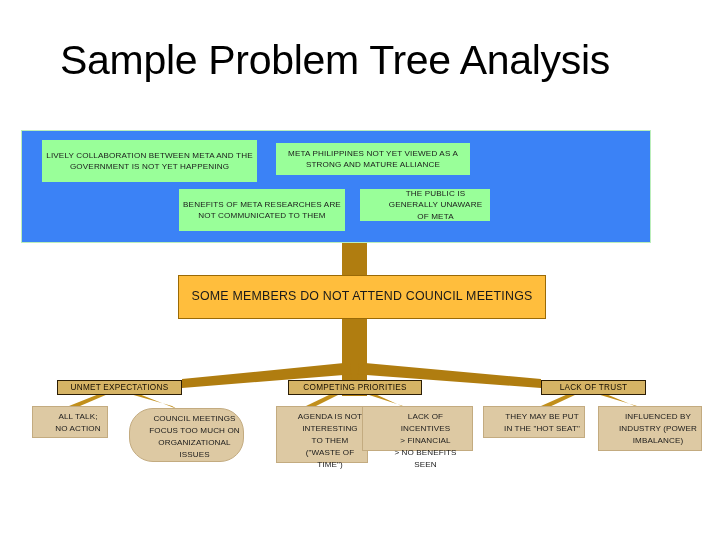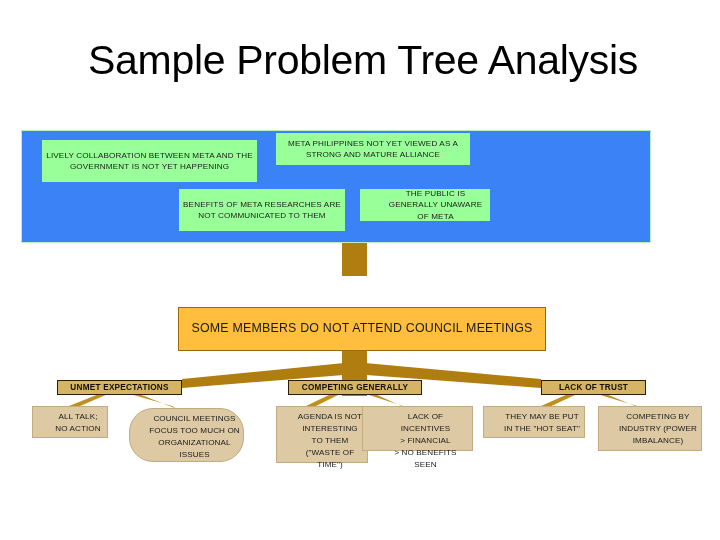--- a/index.html
+++ b/index.html
@@ -29,21 +29,20 @@
     left: 60px;
     top: 38px;
     width: 620px;
     font-family: "Liberation Sans", sans-serif;
     font-size: 41px;
     font-weight: 400;
     color: #000000;
     letter-spacing: -0.3px;
     white-space: nowrap;
     line-height: 1.1;
-    margin-left: 28px;
   }
 
   
   #effects-panel {
     position: absolute;
     left: 21px;
     top: 130px;
     width: 630px;
     height: 113px;
     background: #3b82f6;
@@ -108,35 +107,34 @@
     display: flex;
     align-items: center;
     justify-content: center;
     text-align: center;
     font-size: 12.4px;
     font-weight: 400;
     color: #1a1a1a;
     line-height: 1.38;
     letter-spacing: 0.2px;
     padding: 0 8px;
-    margin-top: 32px;
   }
 
   
   .category-header {
     position: absolute;
     height: 15px;
     background: #d6b465;
     border: 1.4px solid #2b1d05;
     box-sizing: border-box;
     display: flex;
     align-items: center;
     justify-content: center;
     font-size: 8.2px;
-    font-weight: bold;
+    font-weight: normal;
     color: #140d02;
     letter-spacing: 0.25px;
     white-space: nowrap;
   }
 
   
   .cause-box {
     position: absolute;
     background: #ddc9a3;
     border: 1px solid #c3ab80;
@@ -155,21 +153,21 @@
 </style>
 </head>
 <body>
 
 <div id="slide">
 
   <div id="title">Sample Problem Tree Analysis</div>
 
   <div id="effects-panel">
     <div class="effect-box" style="left:20px; top:9px; width:215px; height:42px;">LIVELY COLLABORATION BETWEEN META AND THE GOVERNMENT IS NOT YET HAPPENING</div>
-    <div class="effect-box" style="left:254px; top:2px; width:194px; height:32px;">META PHILIPPINES NOT YET VIEWED AS A STRONG AND MATURE ALLIANCE</div>
+    <div class="effect-box" style="left:254px; top:12px; width:194px; height:32px;">META PHILIPPINES NOT YET VIEWED AS A STRONG AND MATURE ALLIANCE</div>
     <div class="effect-box" style="left:157px; top:58px; width:166px; height:42px;">BENEFITS OF META RESEARCHES ARE NOT COMMUNICATED TO THEM</div>
     <div class="effect-box" style="left:338px; top:58px; width:130px; height:32px;padding-left:24px;">THE PUBLIC IS GENERALLY UNAWARE OF META</div>
   </div>
 
   <div class="trunk" id="trunk-upper"></div>
   <div class="trunk" id="trunk-lower"></div>
 
   <svg id="branch-svg" viewBox="0 0 720 540" xmlns="http://www.w3.org/2000/svg">
 
     <polygon points="344,363 356,374 182,388 182,379" fill="#b07d10"></polygon>
@@ -184,28 +182,28 @@
     <polygon points="331,394 340,394 310,409 306,406" fill="#c18f1c"></polygon>
     <polygon points="366,394 375,394 408,409 403,406" fill="#c18f1c"></polygon>
 
     <polygon points="568,394 577,394 545,409 541,406" fill="#c18f1c"></polygon>
     <polygon points="597,394 606,394 642,409 637,406" fill="#c18f1c"></polygon>
   </svg>
 
   <div id="core-problem">SOME MEMBERS DO NOT ATTEND COUNCIL MEETINGS</div>
 
   <div class="category-header" style="left:57px; top:380px; width:125px;">UNMET EXPECTATIONS</div>
-  <div class="category-header" style="left:288px; top:380px; width:134px;">COMPETING GENERALLY</div>
+  <div class="category-header" style="left:288px; top:380px; width:134px;">COMPETING PRIORITIES</div>
   <div class="category-header" style="left:541px; top:380px; width:105px;">LACK OF TRUST</div>
 
   <div class="cause-box" style="left: 32px; top: 406px; width: 76px; height: 32px; white-space: pre-line;">ALL TALK;
 NO ACTION</div>
   <div class="cause-box" style="left:129px; top:408px; width:115px; height:54px;border-radius:24px;">COUNCIL MEETINGS FOCUS TOO MUCH ON ORGANIZATIONAL ISSUES</div>
 
   <div class="cause-box" style="left:254px; top:406px; width:92px; height:57px;margin-left:22px;">AGENDA IS NOT INTERESTING TO THEM ("WASTE OF TIME")</div>
   <div class="cause-box" style="left: 362px; top: 406px; width: 111px; height: 45px; white-space: pre-line;">LACK OF INCENTIVES
 &gt; FINANCIAL
 &gt; NO BENEFITS SEEN</div>
 
   <div class="cause-box" style="left:483px; top:406px; width:102px; height:32px;">THEY MAY BE PUT IN THE "HOT SEAT"</div>
-  <div class="cause-box" style="left:598px; top:406px; width:104px; height:45px;">COMPETING BY INDUSTRY (POWER IMBALANCE)</div>
+  <div class="cause-box" style="left:598px; top:406px; width:104px; height:45px;">INFLUENCED BY INDUSTRY (POWER IMBALANCE)</div>
 
 </div>
 
 </body></html>

